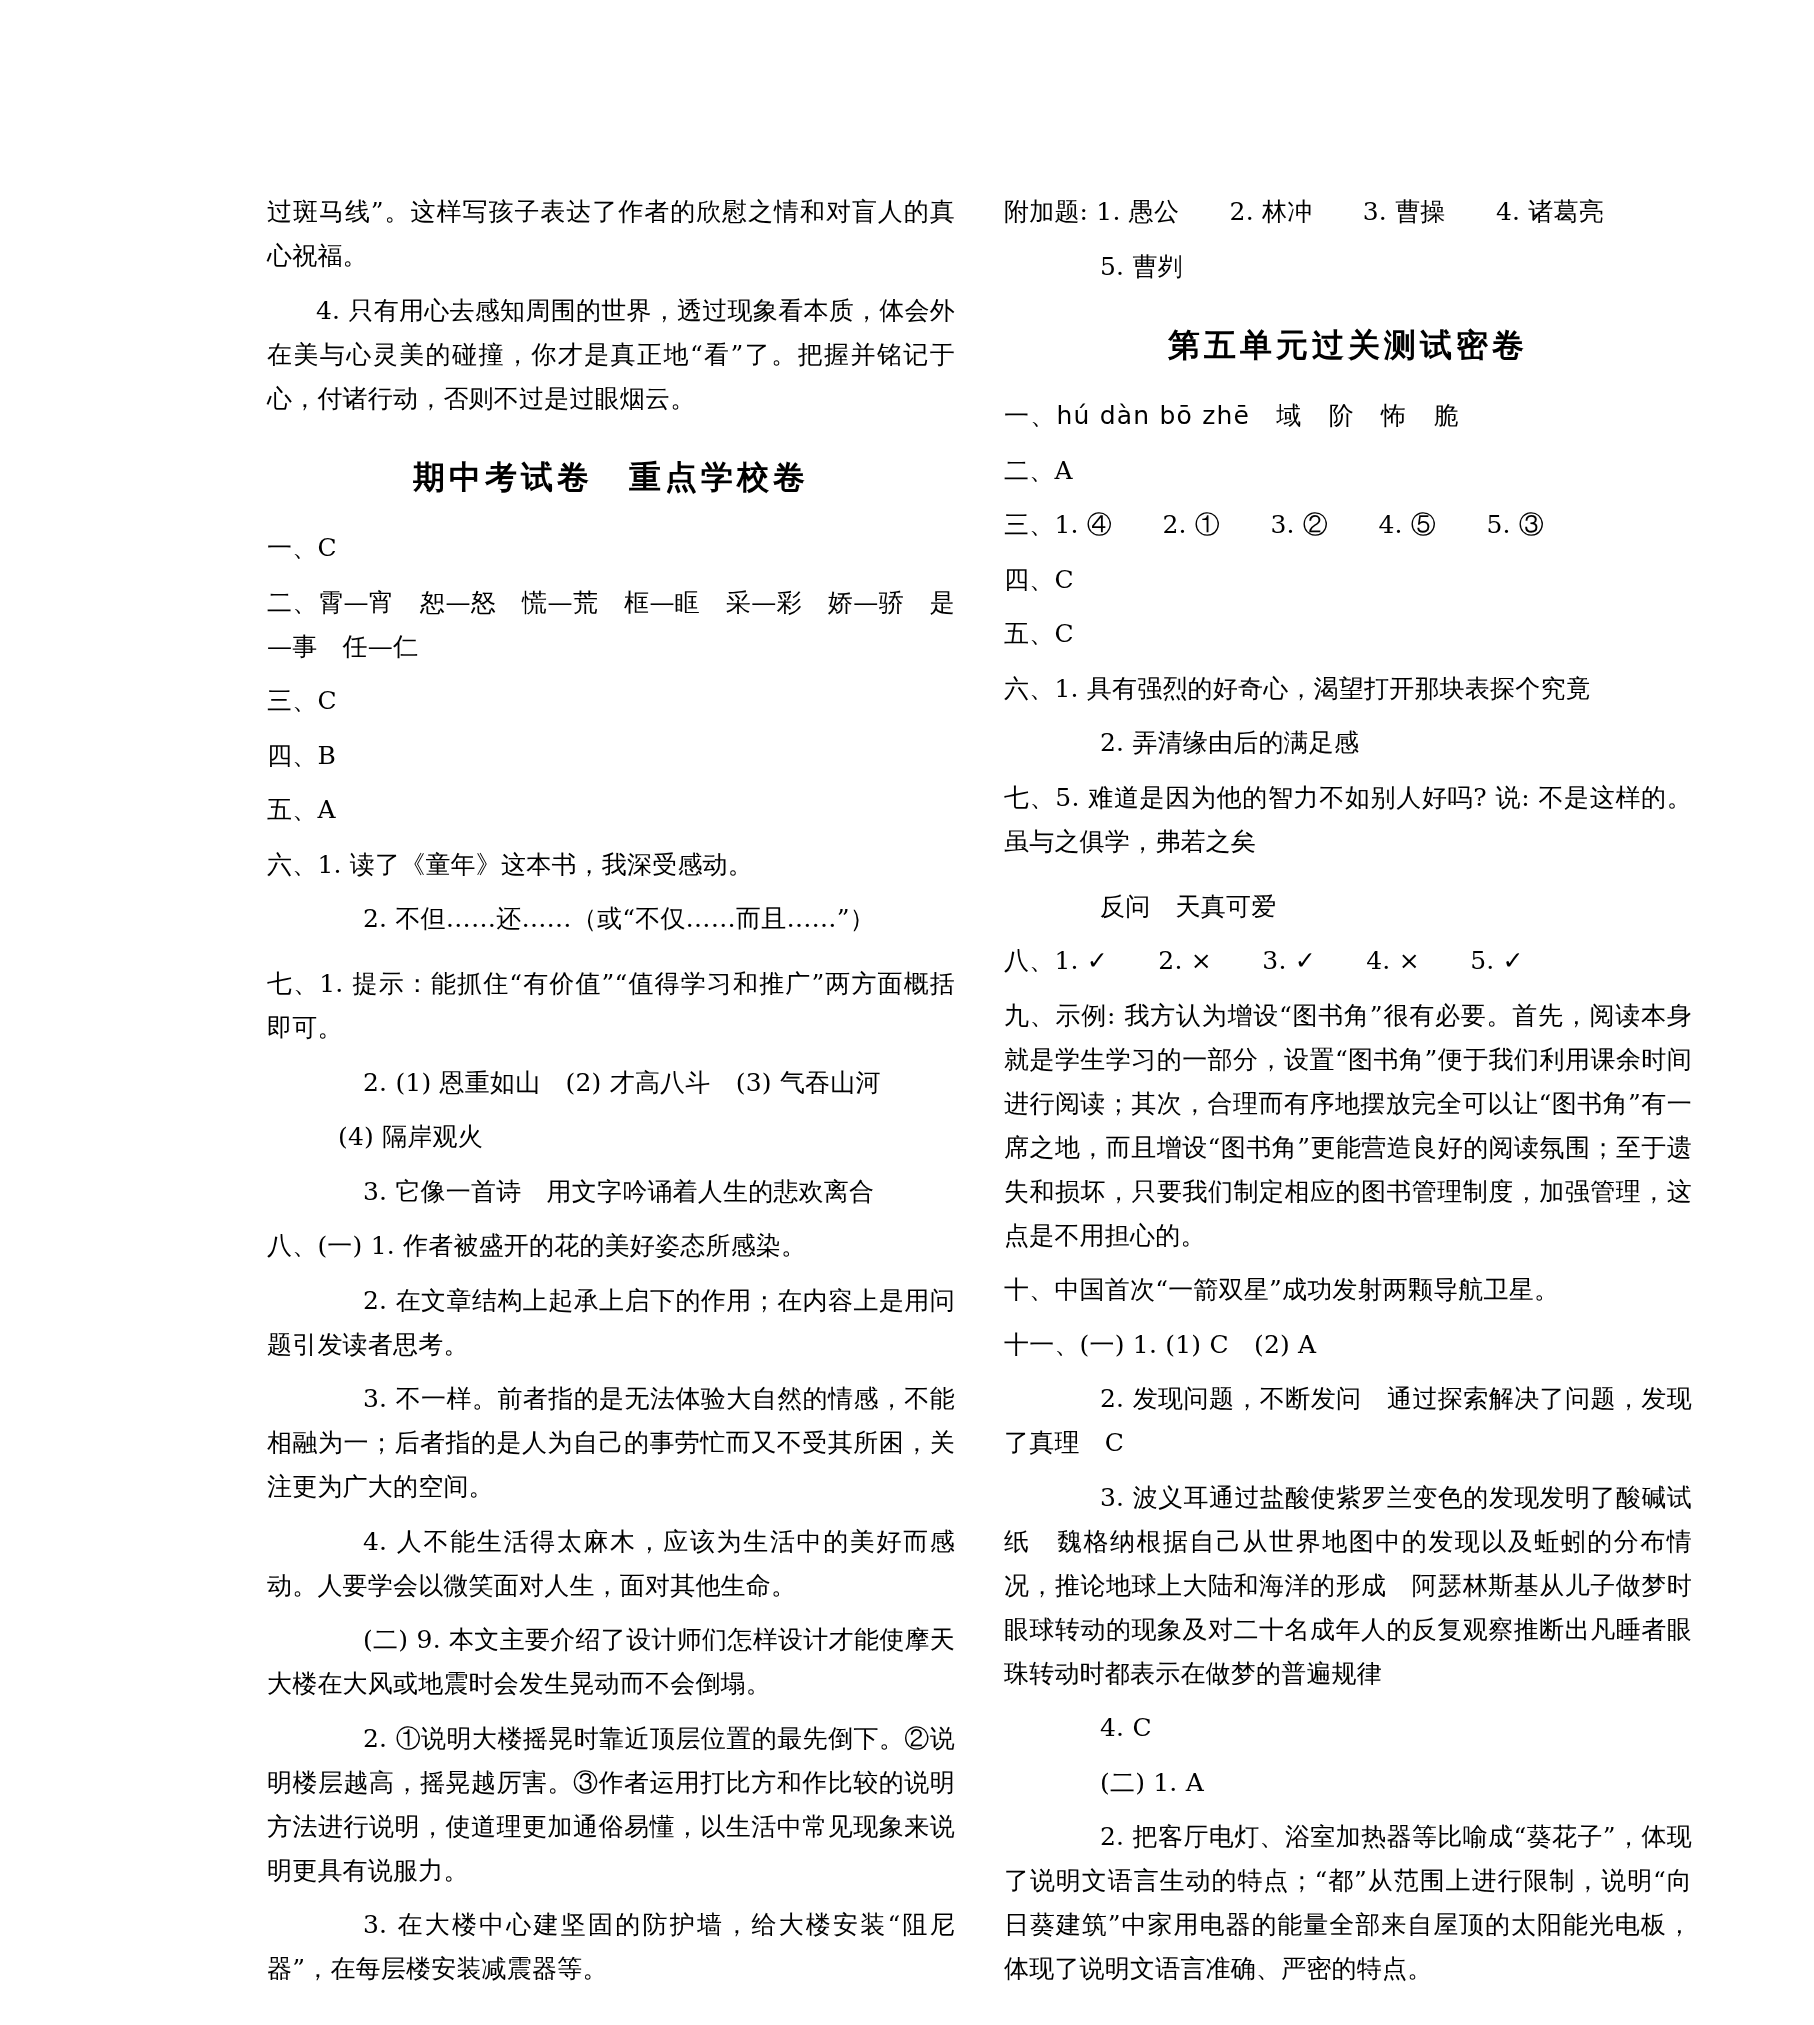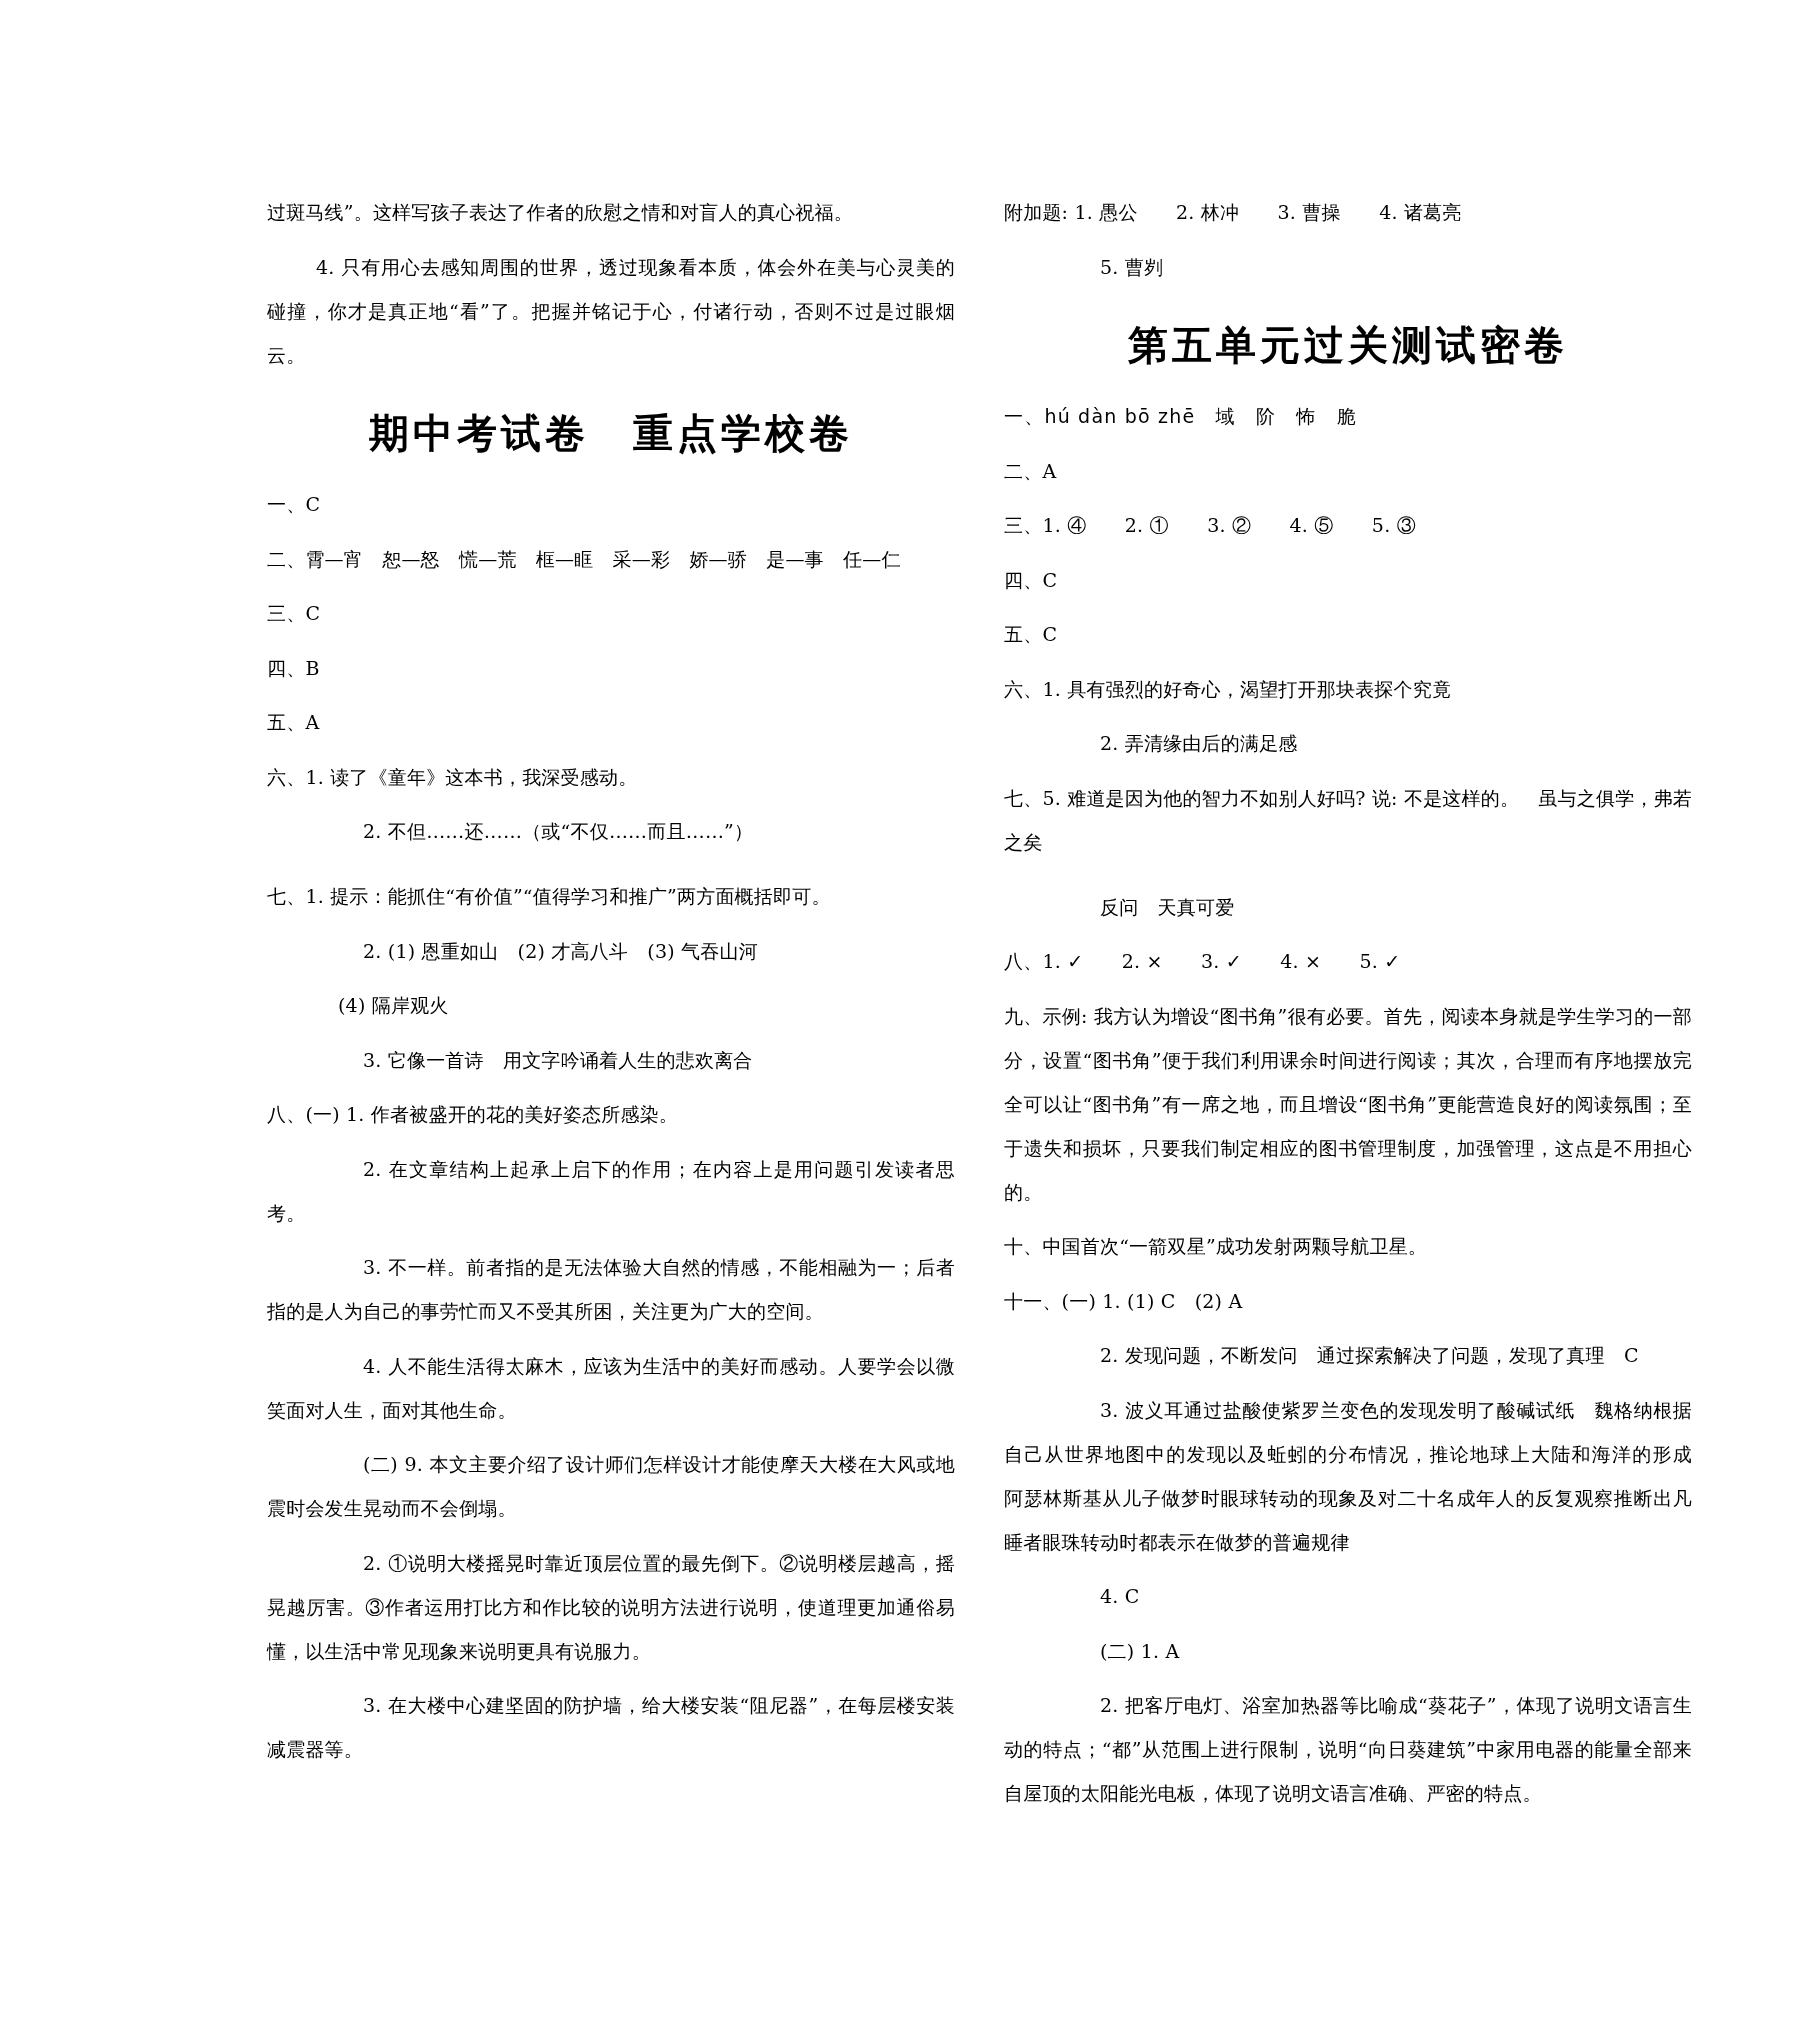--- a/index.html
+++ b/index.html
@@ -34,37 +34,37 @@
     justify-content: space-between;
   }
   .col {
     width: 713px;
     box-sizing: border-box;
   }
   .col-left { margin-right: 49px; }
 
   
   .para {
-    font-size: 19px;
+    font-size: 25px;
     line-height: 44px;
     letter-spacing: 0.2px;
     text-align: justify;
     text-justify: inter-ideograph;
     margin: 0 0 0 0;
     word-break: break-all;
   }
   .ind0  { text-indent: 0; }
   .ind1  { text-indent: 49px; }
   .ind2  { text-indent: 96px; }
   .ind25 { text-indent: 71px; }
 
   .sec-title {
     font-family: "DejaVu Sans", "Liberation Sans", sans-serif;
     font-weight: bold;
-    font-size: 40px;
+    font-size: 32px;
     line-height: 61px;
     letter-spacing: 4px;
     text-align: center;
     margin: 26px 0 18.6px 0;
     white-space: pre;
   }
   .gap-md { height: 10.5px; }
 
   .pinyin {
     font-family: "DejaVu Sans", "Liberation Sans", sans-serif;

